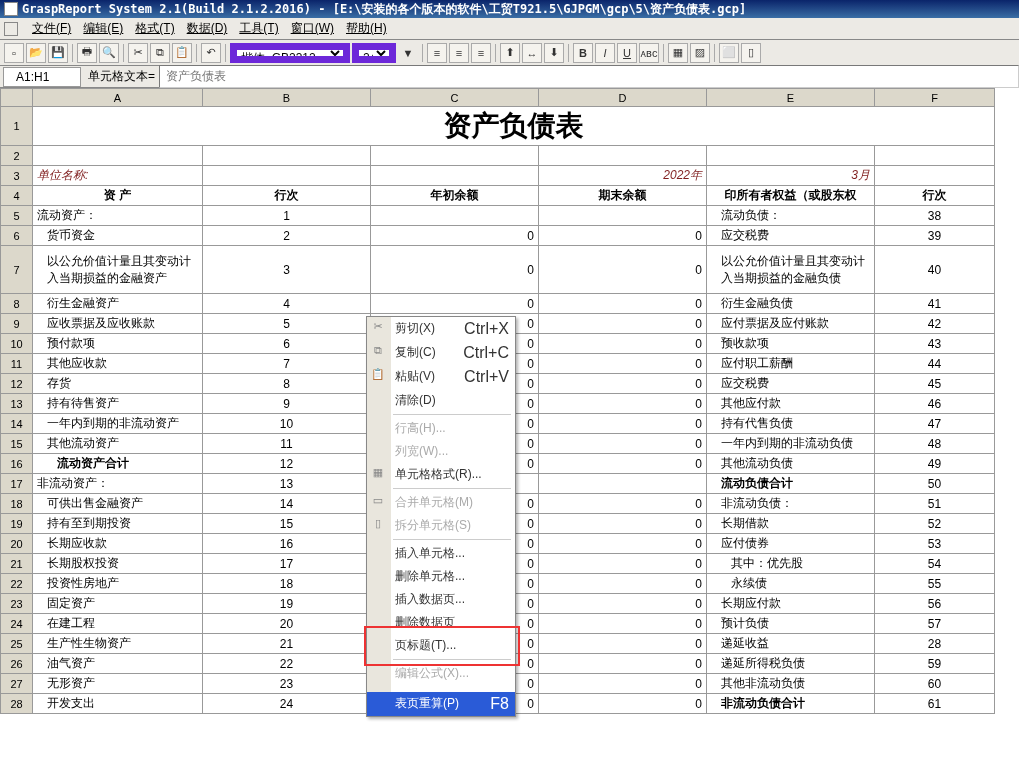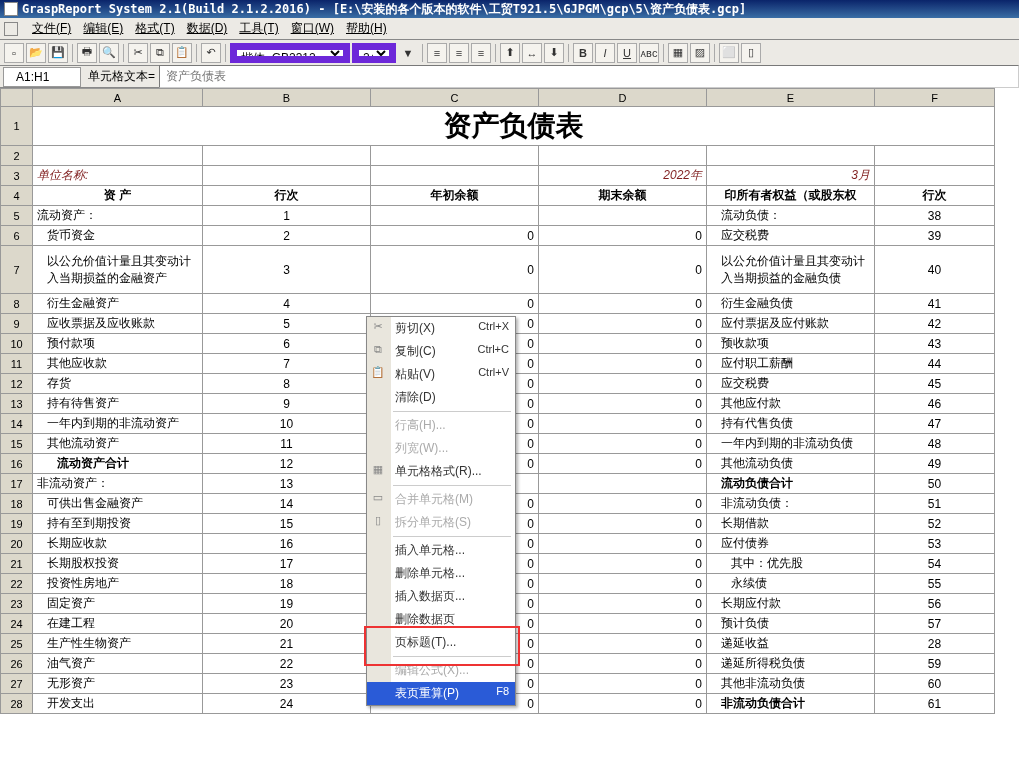--- a/index.html
+++ b/index.html
@@ -37,22 +37,22 @@
 .ar { text-align: right; }
 .red { color: #7f1d1d; font-style: italic; }
 .bold { font-weight: bold; }
 .indent1 { padding-left: 14px !important; }
 .indent2 { padding-left: 24px !important; }
 tr.tall td { height: 48px; white-space: normal; }
 .ctx-menu { position: absolute; left: 366px; top: 228px; width: 150px; background: #fff; border: 1px solid #888; box-shadow: 2px 2px 3px rgba(0,0,0,.3); font-size: 12px; z-index: 100; }
 .ctx-menu .strip { position: absolute; left: 0; top: 0; bottom: 0; width: 24px; background: #e9e6dd; }
 .ctx-menu .ci { position: relative; padding: 3px 6px 3px 28px; color: #333; display: flex; justify-content: space-between; }
 .ctx-menu .ci.disabled { color: #aaa; }
-.ctx-menu .ci .sc { color: inherit; font-size: 11px; }
-.ctx-menu .ci.hi { background: #2a5bd7; color: #fff; }
+.ctx-menu .ci .sc { color: inherit; font-size: 16px; }
+.ctx-menu .ci.hi { background: #2a5bd7; color: #fff; margin-top: 7px; }
 .ctx-menu .sep { height: 1px; background: #ccc; margin: 2px 4px 2px 26px; }
 .ctx-menu .ic { position: absolute; left: 4px; top: 3px; width: 14px; height: 14px; font-size: 11px; color: #888; text-align: center; }
 .red-box { position: absolute; left: 364px; top: 538px; width: 156px; height: 40px; border: 2px solid #e33; pointer-events: none; z-index: 101; }
 </style>
 </head>
 <body>
 
 <div class="titlebar">
   <span class="icon"></span>
   <span>GraspReport System 2.1(Build 2.1.2.2016) - [E:\安装的各个版本的软件\工贸T921.5\GJPGM\gcp\5\资产负债表.gcp]</span>

